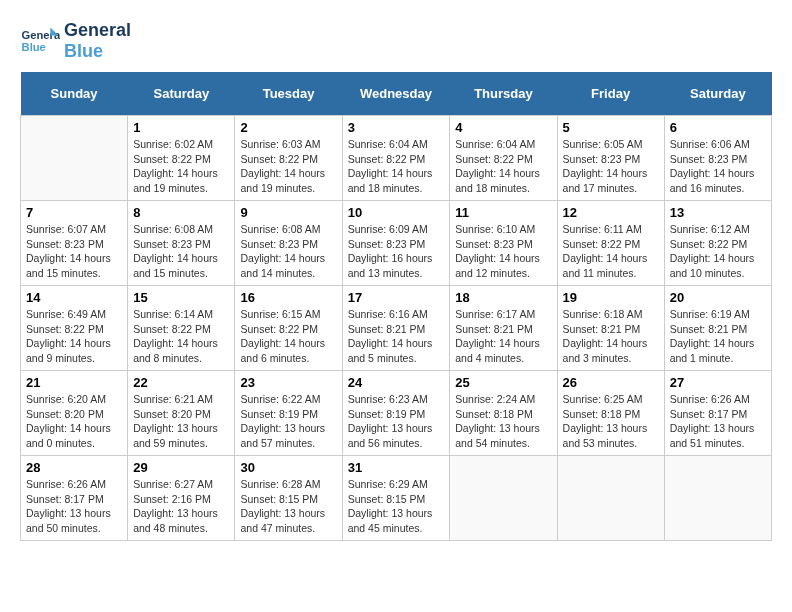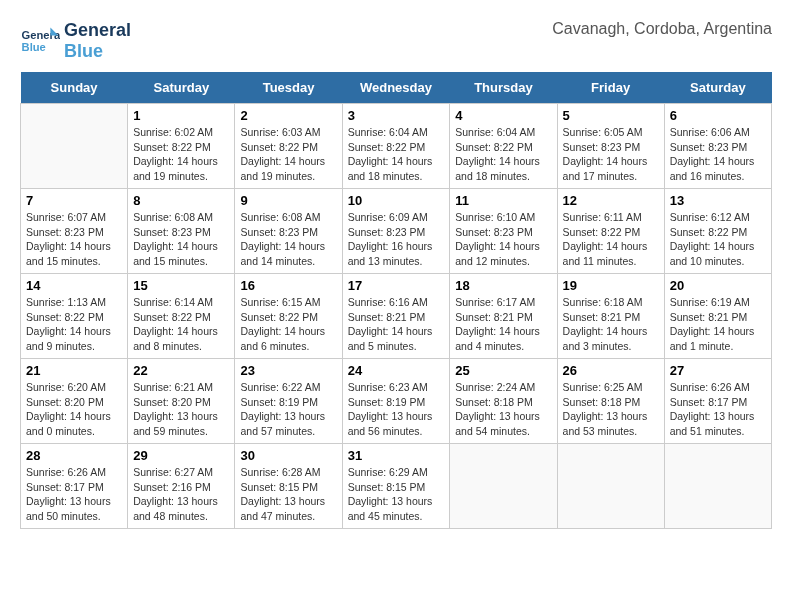--- a/index.html
+++ b/index.html
@@ -39,21 +39,21 @@
     }
     table {
       width: 100%;
       border-collapse: collapse;
       font-size: 11px;
     }
     .day-header {
       background-color: #2e6da4;
       color: #fff;
       text-align: center;
-      padding: 8px 4px;
+      padding: 14px 4px;
       font-size: 13px;
       font-weight: bold;
     }
     td {
       border: 1px solid #ccc;
       vertical-align: top;
       padding: 4px 5px;
       width: 108px;
       min-height: 80px;
     }
@@ -82,21 +82,20 @@
       <text x="2" y="22" font-size="14" font-weight="bold" fill="#1a3a5c">General</text>
       <text x="2" y="38" font-size="14" font-weight="bold" fill="#4a9fd4">Blue</text>
       <polygon points="38,8 48,18 38,18" fill="#4a9fd4"></polygon>
     </svg>
     <div>
       <div style="font-size:18px;font-weight:bold;color:#1a3a5c;">General</div>
       <div style="font-size:18px;font-weight:bold;color:#4a9fd4;">Blue</div>
     </div>
   </div>
   <div class="title-area">
-    <div class="location-title">Cavanagh, Cordoba, Argentina</div>
   </div>
 </div>
 
 <table>
   <thead>
     <tr>
     <th class="day-header">Sunday</th>
         <th class="day-header">Saturday</th>
         <th class="day-header">Tuesday</th>
         <th class="day-header">Wednesday</th>
@@ -185,21 +184,21 @@
         <td>
           <div class="date-num">13</div>
           <div class="cell-text">Sunrise: 6:12 AM</div>
           <div class="cell-text">Sunset: 8:22 PM</div>
           <div class="cell-text">Daylight: 14 hours and 10 minutes.</div>
         </td>
       </tr>
       <tr class="week-row">
         <td>
           <div class="date-num">14</div>
-          <div class="cell-text">Sunrise: 1:13 AM</div>
+          <div class="cell-text">Sunrise: 6:49 AM</div>
           <div class="cell-text">Sunset: 8:22 PM</div>
           <div class="cell-text">Daylight: 14 hours and 9 minutes.</div>
         </td>
         <td>
           <div class="date-num">15</div>
           <div class="cell-text">Sunrise: 6:14 AM</div>
           <div class="cell-text">Sunset: 8:22 PM</div>
           <div class="cell-text">Daylight: 14 hours and 8 minutes.</div>
         </td>
         <td>

